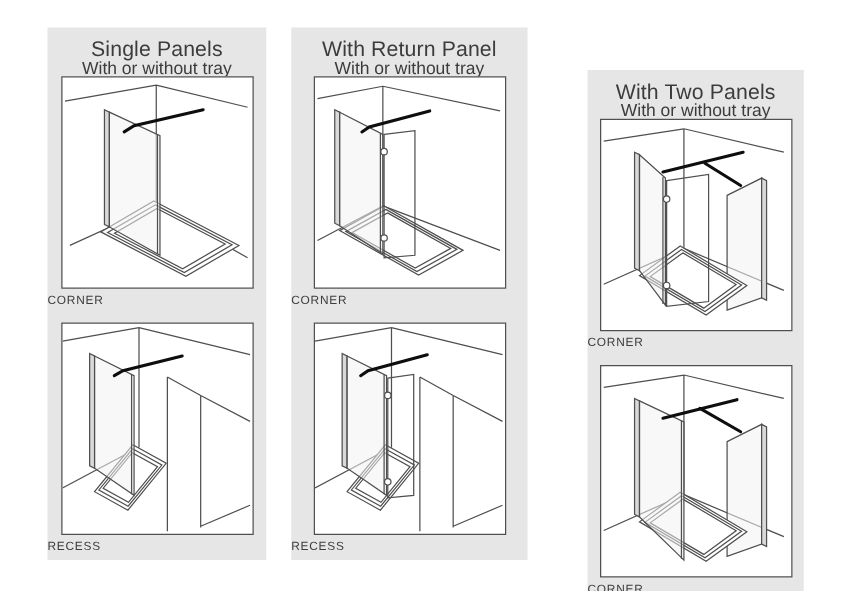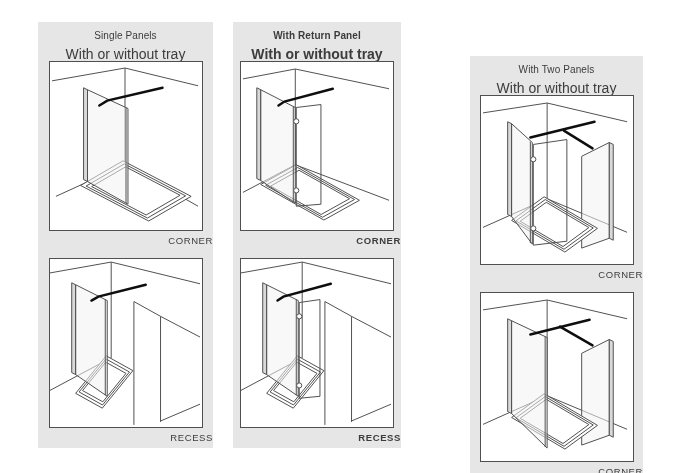--- a/index.html
+++ b/index.html
@@ -11,39 +11,39 @@
   body{
     background:var(--page-bg);
     font-family:"Liberation Sans", sans-serif;
     position:relative; overflow:hidden;
   }
   .card{
     position:absolute; top:22px; height:426px;
     background:var(--card-bg);
   }
   .card.c1{left:38px;  width:175px;}
-  .card.c2{left:233px; width:168px;font-weight:bold;}
+  .card.c2{left:233px; width:189px;}
   .card.c3{left:470px; width:173px;margin-top:34px;}
   .card-title{
     position:absolute; top:8px; left:0; right:0;
-    text-align:center; font-size:10px; color:var(--text); letter-spacing:.1px;
+    text-align:center; font-size:17px; color:var(--text); letter-spacing:.1px;
   }
   .card-sub{
     position:absolute; top:24px; left:0; right:0;
     text-align:center; font-size:14px; color:var(--text);
   }
   .dbox{
     position:absolute; left:50%; transform:translateX(-50%);
     width:154px; height:170px;
     background:var(--box-bg); border:1.4px solid var(--line);
   }
   .dbox.b1{top:39px;} .dbox.b2{top:236px;}
   .dbox svg{display:block; width:100%; height:100%;}
   .dlabel{
-    position:absolute; left:0; right:0; text-align:right;
+    position:absolute; left:0; right:0; text-align:left;
     font-size:9.5px; letter-spacing:.6px; color:var(--text);
   }
   .dlabel.l1{top:213px;} .dlabel.l2{top:410px;}
   
   .ln{stroke:var(--line); stroke-width:1; fill:none;}
   .tray{fill:var(--box-bg); stroke:var(--line); stroke-width:1;}
   .glass{fill:var(--glass); fill-opacity:.55; stroke:var(--line); stroke-width:1;}
   .frame{fill:var(--frame); stroke:var(--line); stroke-width:1;}
   .door{fill:none; stroke:var(--line); stroke-width:1;}
   .hinge{fill:#ffffff; stroke:var(--line); stroke-width:1;}

